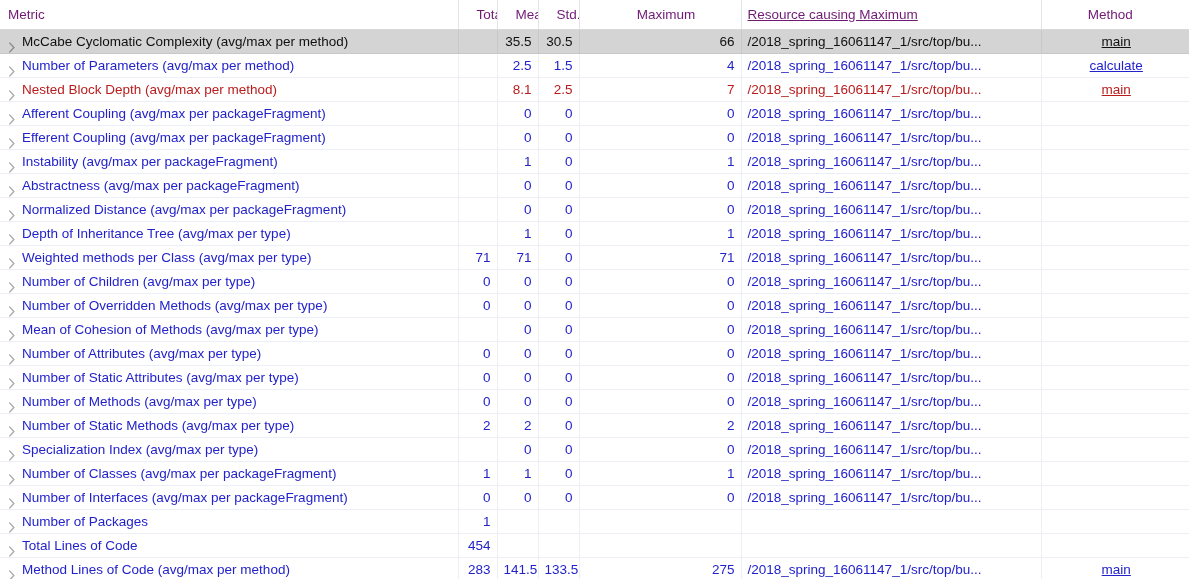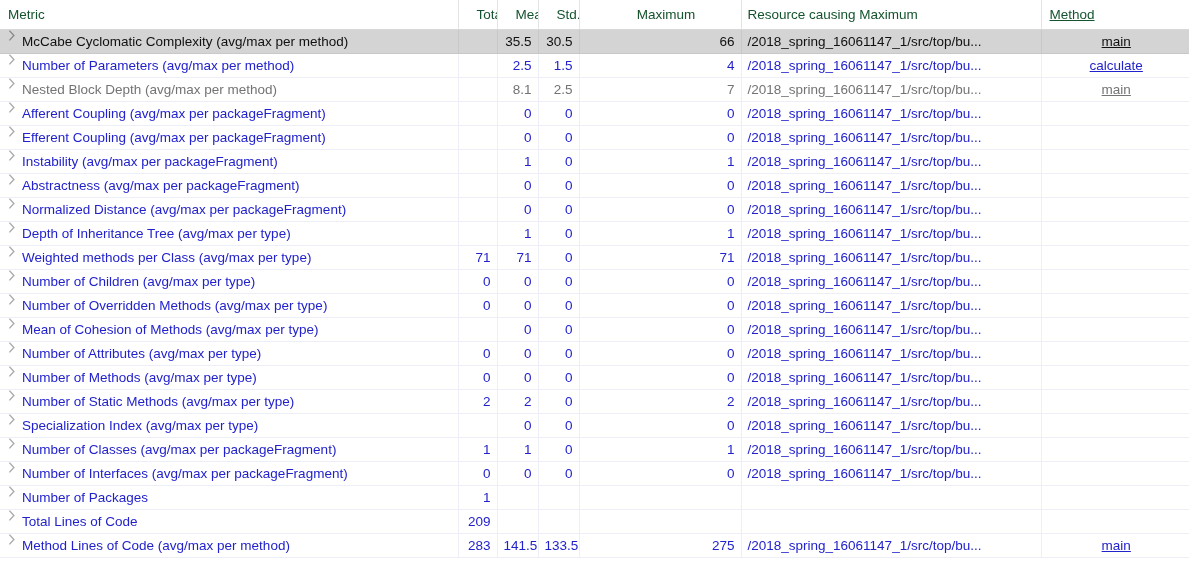--- a/index.html
+++ b/index.html
@@ -37,34 +37,34 @@
   col.c-mean     { width:  41px; }
   col.c-std      { width:  41px; }
   col.c-max      { width: 162px; }
   col.c-res      { width: 300px; }
   col.c-method   { width: 148px; }
 
   
   thead th {
     height: 29px;
     background: #ffffff;
-    color: #14532d;
+    color: #701a75;
     font-weight: normal;
     font-size: 13.5px;
     padding: 0 18px;
     border-bottom: 1px solid #d8d8d8;
     border-right: 1px solid #e4e4e4;
     vertical-align: middle;
     white-space: nowrap;
     overflow: hidden;
   }
   thead th.th-metric { text-align: left; padding-left: 8px; border-right: 1px solid #e4e4e4;}
   thead th.th-num    { padding-right: 6px; }
-  thead th.th-text   { text-align: left; padding-left: 6px; }
-  thead th.th-method { text-align: left; padding-left: 8px; border-right: none; text-decoration: underline; }
+  thead th.th-text   { text-align: left; padding-left: 6px; text-decoration: underline; }
+  thead th.th-method { text-align: center; padding-left: 8px; border-right: none; }
 
   
   tbody tr { height: 23px; }
   tbody td {
     height: 23px;
     padding: 0 6px;
     border-bottom: 1px solid #eceff5;
     border-right: 1px solid #eceff5;
     vertical-align: middle;
     white-space: nowrap;
@@ -85,42 +85,42 @@
     border-right: none;
     text-decoration: underline;
   }
 
   
   tbody tr:first-child td { border-top: none; }
 
   
   .name-cell {
     display: flex;
-    align-items: flex-start;
+    align-items: flex-end;
     height: 23px;
   }
   .twisty {
     width: 22px;
     min-width: 22px;
     text-align: center;
     color: #a8a8a8;
     font-size: 12px;
     line-height: 23px;
     user-select: none;
   }
   .twisty svg { display: block; margin: 0 auto; }
   .name-text {
     overflow: hidden;
     text-overflow: ellipsis;
     white-space: nowrap;
   }
 
   
   .sev-normal   { color: #2222cc; }
-  .sev-alert    { color: #737373; }
+  .sev-alert    { color: #b91c1c; }
   .sev-selected { color: #101010; }
 
   tr.row-selected td {
     background: #d4d4d4;
     border-bottom-color: #c8c8c8;
     border-right-color: #c8c8c8;
   }
   tr.row-selected .twisty { color: #888888; }
 </style>
 </head>
@@ -402,20 +402,38 @@
           <td class="td-method sev-normal"></td>
         </tr>
         <tr>
           <td class="td-metric sev-normal">
             <div class="name-cell">
               <span class="twisty">
                 <svg width="7" height="11" viewBox="0 0 7 11" aria-hidden="true">
                   <path d="M1.4 0.6 L5.9 5.5 L1.4 10.4" fill="none" stroke="currentColor" stroke-width="1.3"></path>
                 </svg>
               </span>
+              <span class="name-text">Number of Static Attributes (avg/max per type)</span>
+            </div>
+          </td>
+          <td class="td-num sev-normal">0</td>
+          <td class="td-num sev-normal">0</td>
+          <td class="td-num sev-normal">0</td>
+          <td class="td-num sev-normal">0</td>
+          <td class="td-text sev-normal">/2018_spring_16061147_1/src/top/bu...</td>
+          <td class="td-method sev-normal"></td>
+        </tr>
+        <tr>
+          <td class="td-metric sev-normal">
+            <div class="name-cell">
+              <span class="twisty">
+                <svg width="7" height="11" viewBox="0 0 7 11" aria-hidden="true">
+                  <path d="M1.4 0.6 L5.9 5.5 L1.4 10.4" fill="none" stroke="currentColor" stroke-width="1.3"></path>
+                </svg>
+              </span>
               <span class="name-text">Number of Methods (avg/max per type)</span>
             </div>
           </td>
           <td class="td-num sev-normal">0</td>
           <td class="td-num sev-normal">0</td>
           <td class="td-num sev-normal">0</td>
           <td class="td-num sev-normal">0</td>
           <td class="td-text sev-normal">/2018_spring_16061147_1/src/top/bu...</td>
           <td class="td-method sev-normal"></td>
         </tr>
@@ -513,21 +531,21 @@
           <td class="td-metric sev-normal">
             <div class="name-cell">
               <span class="twisty">
                 <svg width="7" height="11" viewBox="0 0 7 11" aria-hidden="true">
                   <path d="M1.4 0.6 L5.9 5.5 L1.4 10.4" fill="none" stroke="currentColor" stroke-width="1.3"></path>
                 </svg>
               </span>
               <span class="name-text">Total Lines of Code</span>
             </div>
           </td>
-          <td class="td-num sev-normal">209</td>
+          <td class="td-num sev-normal">454</td>
           <td class="td-num sev-normal"></td>
           <td class="td-num sev-normal"></td>
           <td class="td-num sev-normal"></td>
           <td class="td-text sev-normal"></td>
           <td class="td-method sev-normal"></td>
         </tr>
         <tr>
           <td class="td-metric sev-normal">
             <div class="name-cell">
               <span class="twisty">

